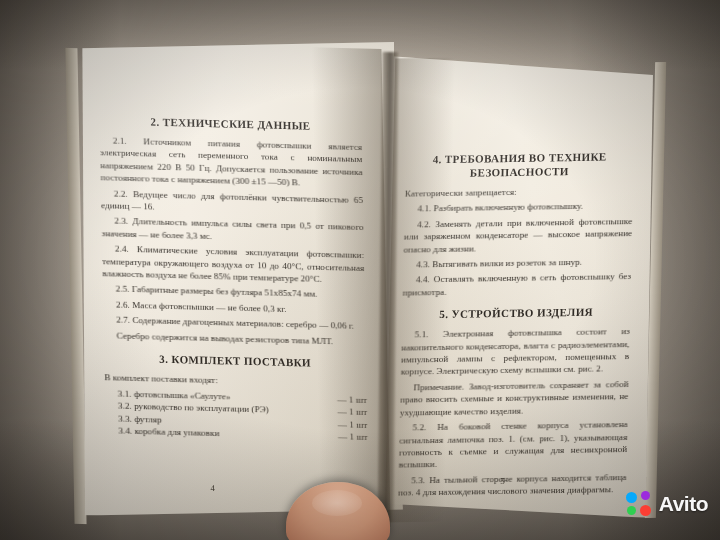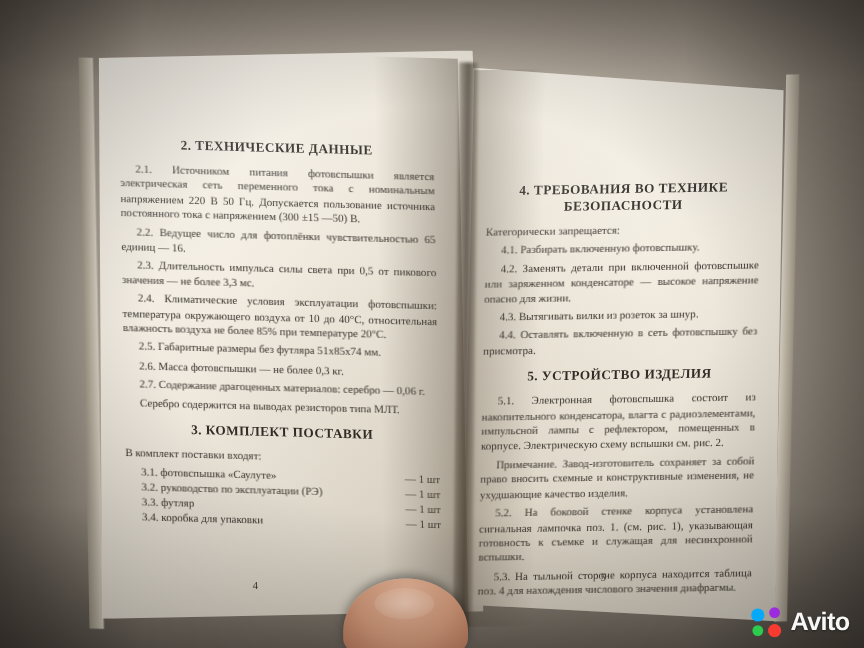--- a/index.html
+++ b/index.html
@@ -202,21 +202,21 @@
     position: absolute;
     left: 26px; top: 8px; width: 50px; height: 26px;
     background: radial-gradient(ellipse, rgba(255,230,215,0.55), rgba(255,230,215,0));
     border-radius: 50%;
   }
 
   
   .watermark {
     position: absolute;
     right: 12px;
-    bottom: 8px;
+    bottom: 23px;
     display: flex;
     align-items: center;
     gap: 7px;
     opacity: 0.96;
     justify-content: space-between;
   }
   .wm-dots {
     position: relative;
     width: 26px;
     height: 26px;

